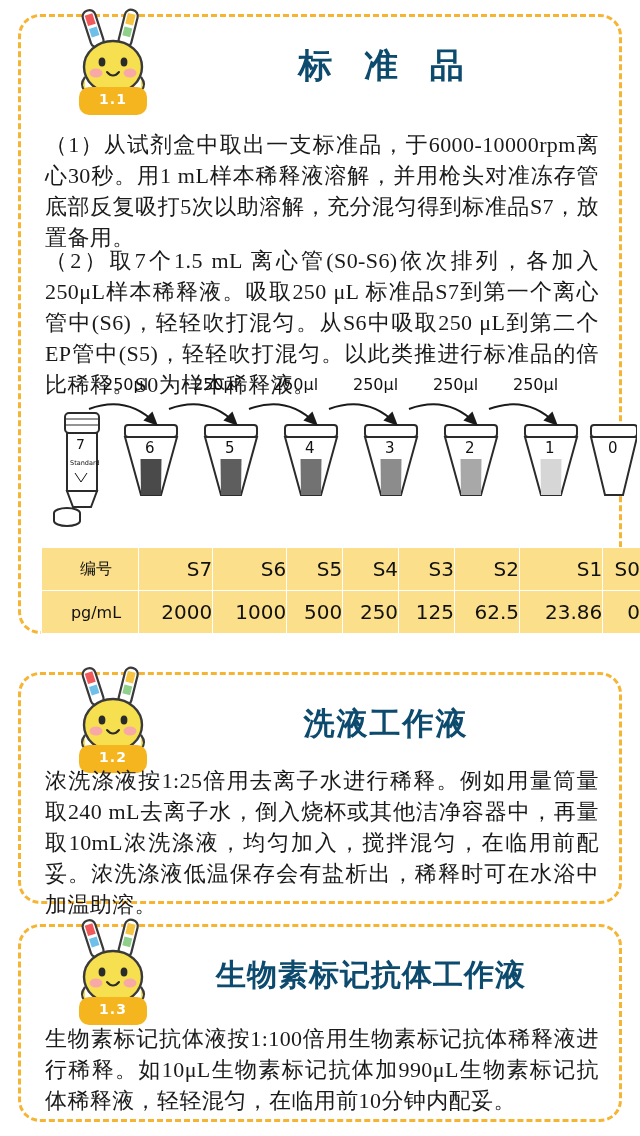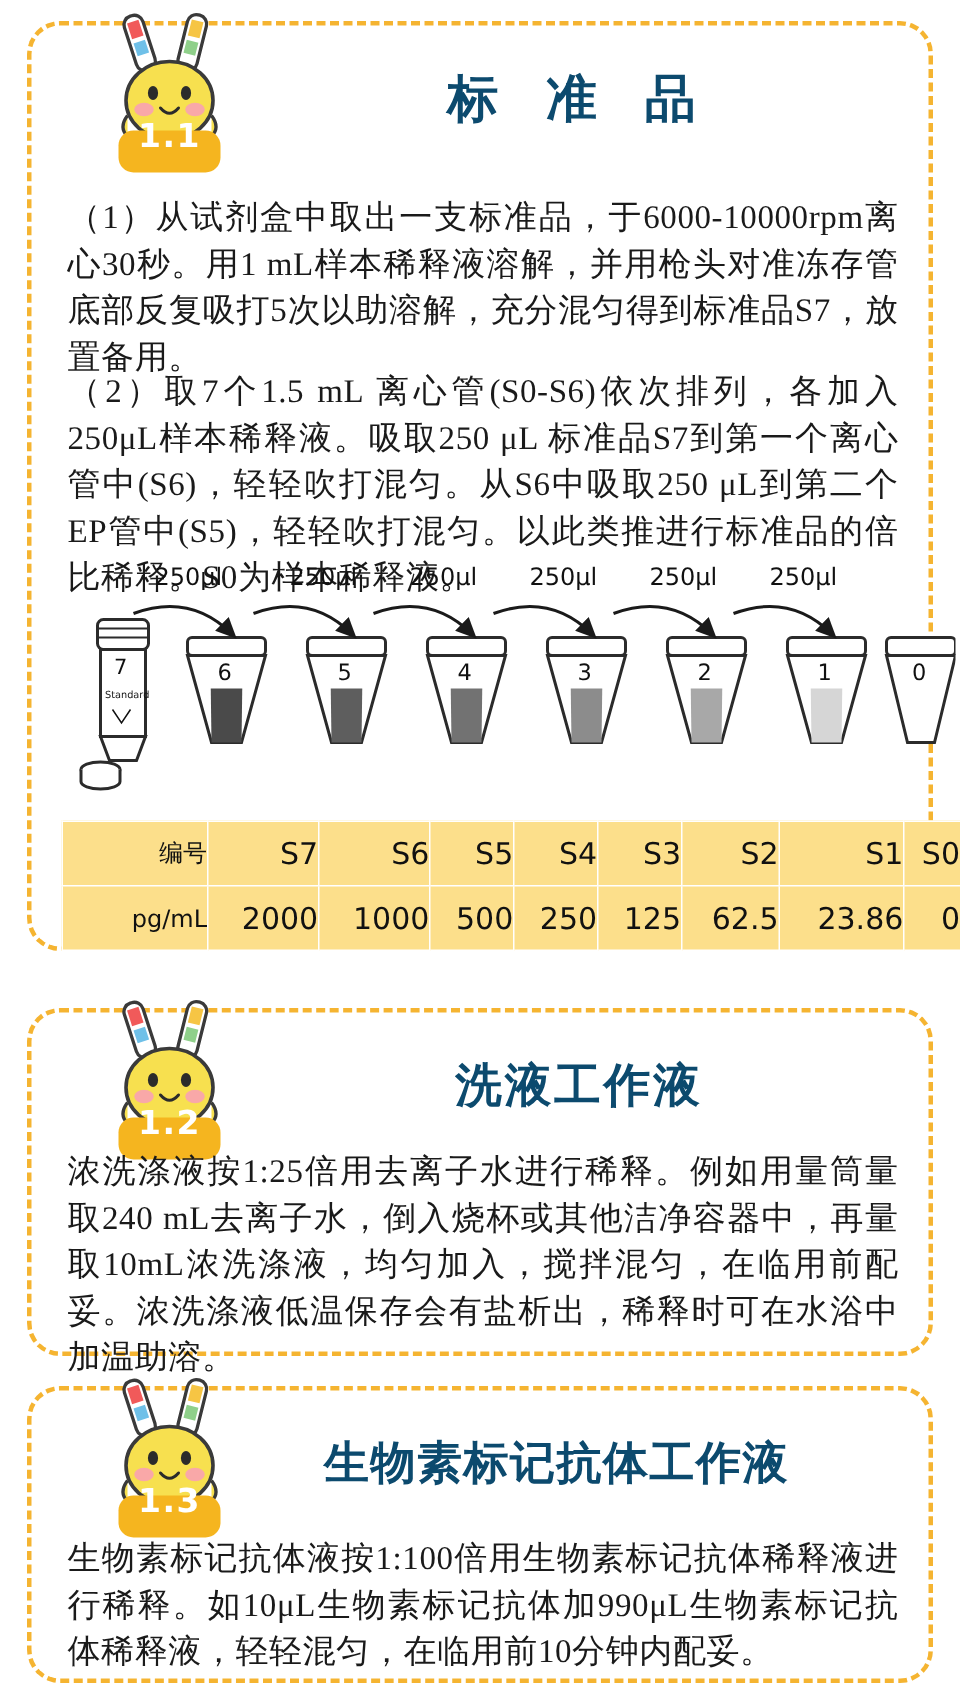--- a/index.html
+++ b/index.html
@@ -26,26 +26,26 @@
 
   
   .badge{
     position:absolute;
     left:42px;top:-10px;
     width:100px;height:118px;
   }
   .badge svg{display:block;}
   .badge .num{
     position:absolute;
-    left:0;top:72px;
+    left:0;top:84px;
     width:100px;
     text-align:center;
     font-family:"DejaVu Sans",sans-serif;
     font-weight:bold;
-    font-size:22px;
+    font-size:14px;
     color:#ffffff;
     letter-spacing:1px;
   }
 
   .title{
     position:absolute;
     left:150px;right:18px;
     top:26px;
     text-align:center;
     font-family:"DejaVu Sans",sans-serif;
@@ -100,21 +100,21 @@
     text-align:right;
     font-family:"DejaVu Sans",sans-serif;
     font-size:20px;
     color:#111;
     height:42px;
     padding:0;
   }
   .tbl td.lbl{
     font-size:16px;
     width:84px;
-    text-align:right;
+    text-align:center;
     padding-left:12px;
   }
 </style>
 </head>
 <body>
 
 <div class="page">
 
   <div class="card" id="card-1">
 

